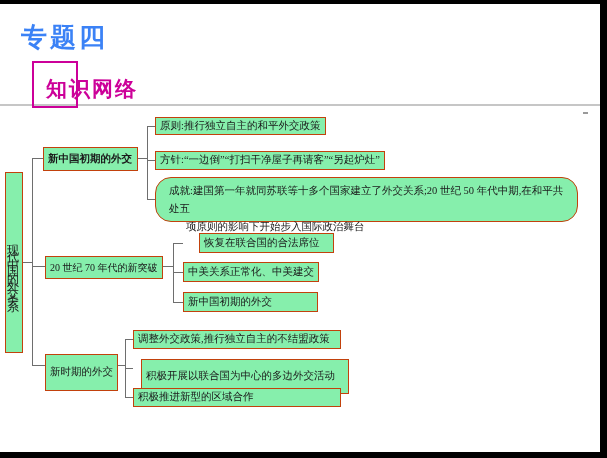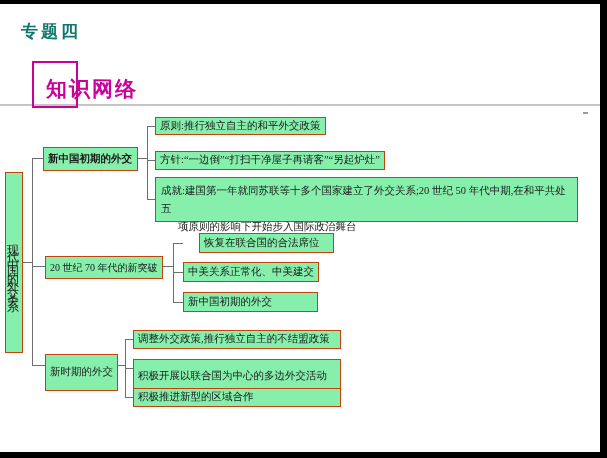--- a/index.html
+++ b/index.html
@@ -6,22 +6,22 @@
   #screen{
     position:relative;width:607px;height:458px;background:#ffffff;
     font-family:"Liberation Serif","DejaVu Serif",serif;overflow:hidden;
   }
   .frame{position:absolute;background:#000;z-index:10;}
   .frame-top{left:0;top:0;width:607px;height:4px;}
   .frame-right{left:600px;top:0;width:7px;height:458px;}
   .frame-bottom{left:0;top:452px;width:607px;height:6px;}
 
   .topic{
-    position:absolute;left:21px;top:20px;color:#0f766e;font-weight:bold;
-    font-size:17px;letter-spacing:3px;font-family:Liberation Serif, serif;
+    position:absolute;left:21px;top:20px;color:#3b82f6;font-weight:bold;
+    font-size:26px;letter-spacing:3px;font-family:Liberation Serif, serif;
     z-index:3;
   }
   .section-box{
     position:absolute;left:32px;top:61px;width:46px;height:47px;
     border:2px solid #cc0099;box-sizing:border-box;z-index:1;background:transparent;
   }
   .section-label{
     position:absolute;left:46px;top:75px;color:#cc0099;font-weight:bold;
     font-size:21px;letter-spacing:2px;z-index:2;white-space:nowrap;
   }
@@ -31,21 +31,21 @@
   .node{
     position:absolute;border:1px solid #c2410c;background:#86efac;color:#1a1a1a;
     font-size:10.5px;line-height:1;display:flex;align-items:center;
     padding:0 4px;white-space:nowrap;box-sizing:border-box;z-index:2;
   }
   .node.tight{font-size:10px;}
   .root-node{
     display:block;writing-mode:vertical-lr;text-orientation:upright;
     font-size:12px;letter-spacing:7px;padding:7px 0 0 1px;text-align:center;
   }
-  .multiline{display:block;white-space:normal;padding:4px 5px;line-height:18px;}
+  .multiline{display:block;white-space:normal;padding:4px 13px;line-height:18px;border-radius:16px;}
   .multiline .l2{display:block;margin-left:17px;}
   .cline{position:absolute;background:#6e6e6e;z-index:1;}
 </style>
 </head>
 <body>
 
 <div id="screen">
 
   <div class="frame frame-top"></div>
   <div class="frame frame-right"></div>
@@ -70,21 +70,21 @@
     <div class="node multiline" style="left:155px;top:177px;width:423px;height:45px;">
       <span class="l1">成就:建国第一年就同苏联等十多个国家建立了外交关系;20 世纪 50 年代中期,在和平共处五</span>
       <span class="l2">项原则的影响下开始步入国际政治舞台</span>
     </div>
 
     <div class="node" style="left:183px;top:233px;min-width:135px;height:20px;margin-left:16px;">恢复在联合国的合法席位</div>
     <div class="node" style="left:183px;top:262px;min-width:135px;height:20px;">中美关系正常化、中美建交</div>
     <div class="node" style="left:183px;top:292px;min-width:135px;height:20px;">新中国初期的外交</div>
 
     <div class="node" style="left:133px;top:330px;min-width:208px;height:19px;">调整外交政策,推行独立自主的不结盟政策</div>
-    <div class="node" style="left:133px;top:359px;min-width:208px;height:35px;">积极开展以联合国为中心的多边外交活动</div>
+    <div class="node" style="left:141px;top:359px;min-width:208px;height:35px;">积极开展以联合国为中心的多边外交活动</div>
     <div class="node" style="left:133px;top:388px;min-width:208px;height:19px;">积极推进新型的区域合作</div>
 
     <div class="cline" style="left:22px;top:262px;width:10px;height:1px;"></div>
     <div class="cline" style="left:32px;top:158px;width:1px;height:208px;"></div>
     <div class="cline" style="left:33px;top:158px;width:10px;height:1px;"></div>
     <div class="cline" style="left:33px;top:266px;width:12px;height:1px;"></div>
     <div class="cline" style="left:33px;top:365px;width:12px;height:1px;"></div>
 
     <div class="cline" style="left:138px;top:158px;width:9px;height:1px;"></div>
     <div class="cline" style="left:147px;top:126px;width:1px;height:74px;"></div>

